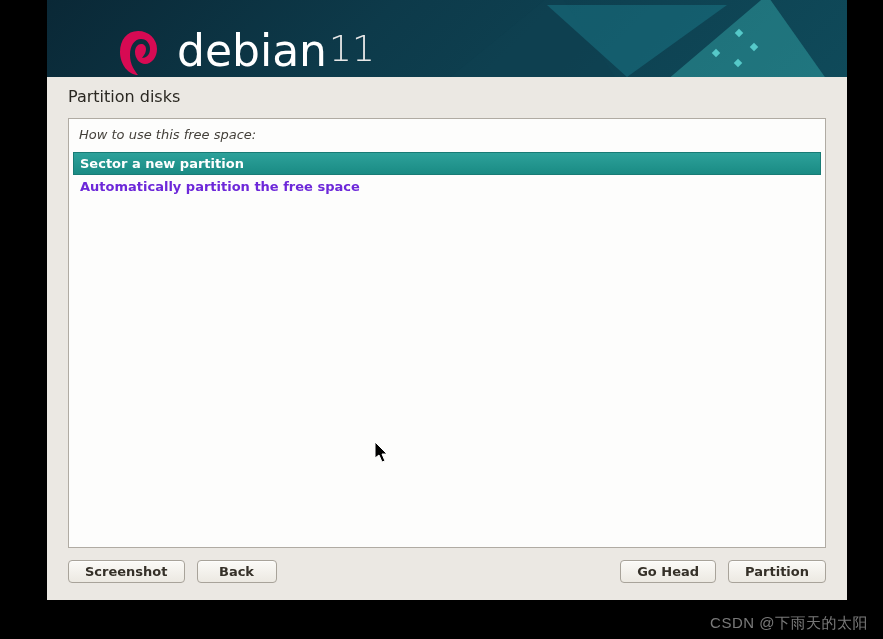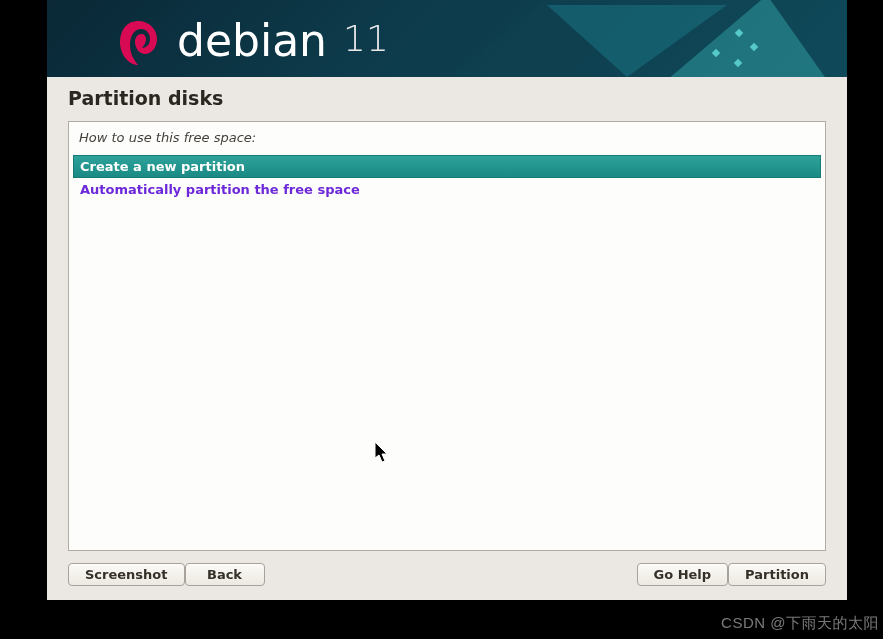--- a/index.html
+++ b/index.html
@@ -39,47 +39,47 @@
     .t2 { right: 120px; top: 5px; width: 0; height: 0; border-left: 80px solid transparent; border-right: 100px solid transparent; border-top: 72px solid rgba(25,115,130,0.7);}
     .t3 { right: 230px; top: -10px; width: 0; height: 0; border-left: 110px solid transparent; border-right: 60px solid transparent; border-bottom: 90px solid rgba(14,65,80,0.85);}
     .dotsq { position: absolute; width: 6px; height: 6px; background: #56c9c9; transform: rotate(45deg);}
     .d1 { right: 90px; top: 44px; }
     .d2 { right: 106px; top: 60px; }
     .d3 { right: 128px; top: 50px; }
     .d4 { right: 105px; top: 30px; }
     .logo-wrap {
       position: absolute;
       left: 70px;
-      top: 12px;
+      top: 22px;
       display: flex;
       align-items: center;
       color: #fff;
     }
     .logo-swirl {
       margin-right: 18px;
       margin-top: 5px;
     }
     .logo-text {
       font-family: "DejaVu Sans", sans-serif;
       font-weight: 500;
       font-size: 44px;
       letter-spacing: 0px;
       color: #fff;
     }
     .logo-version {
       font-size: 36px;
       font-weight: 300;
       color: #e8e8e8;
-      margin-left: 16px;
+      margin-left: 2px;
       position: relative;
       top: -2px;
     }
     .section-title {
-      font-size: 19px;
-      font-weight: 700;
+      font-size: 16px;
+      font-weight: 400;
       color: #2a2721;
       padding: 10px 21px 6px;
     }
     .content-panel {
       margin: 6px 21px 10px;
       border: 1px solid #b0aba3;
       background: #fdfdfc;
       height: 430px;
       display: flex;
       flex-direction: column;
@@ -104,21 +104,21 @@
     }
     .list-item.selected {
       background: #2e9c95;
       background: linear-gradient(to bottom, #2da19a, #1a8b84);
       color: #fff;
       border: 1px solid #187b75;
     }
     .button-row {
       display: flex;
       padding: 2px 21px 14px;
-      gap: 0;
+      gap: 12px;
     }
     .spacer { flex: 1; }
     .btn {
       min-width: 80px;
       padding: 3px 16px;
       font-size: 13px;
       font-weight: 700;
       font-family: inherit;
       background: linear-gradient(to bottom, #fbfaf7, #ece9e2);
       border: 1px solid #a8a39a;
@@ -128,21 +128,21 @@
       box-shadow: inset 0 1px 0 rgba(255,255,255,0.7);
     }
     .cursor-arrow {
       position: absolute;
       left: 375px;
       top: 442px;
       pointer-events: none;
     }
     .watermark {
       position: absolute;
-      right: 4px;
+      right: 15px;
       bottom: 6px;
       color: rgba(200,200,200,0.6);
       font-size: 15px;
       font-family: sans-serif;
       letter-spacing: 0.5px;
     }
   </style>
 </head>
 <body>
 
@@ -163,30 +163,30 @@
       <span class="logo-text">debian</span>
       <span class="logo-version">11</span>
     </div>
   </div>
 
   <div class="section-title">Partition disks</div>
 
   <div class="content-panel">
     <div class="prompt-text">How to use this free space:</div>
     <div class="list">
-      <div class="list-item selected">Create a new partition</div>
+      <div class="list-item selected">Sector a new partition</div>
       <div class="list-item">Automatically partition the free space</div>
     </div>
   </div>
 
   <div class="button-row">
     <button class="btn">Screenshot</button>
     <button class="btn">Back</button>
     <div class="spacer"></div>
-    <button class="btn">Go Help</button>
+    <button class="btn">Go Head</button>
     <button class="btn">Partition</button>
   </div>
 
 </div>
 
 <svg class="cursor-arrow" width="16" height="22" viewBox="0 0 16 22">
   <path d="M0 0 L0 16 L4 13 L7 20 L10 19 L7 12 L12 12 Z" fill="#000" stroke="#fff" stroke-width="1"></path>
 </svg>
 
 <div class="watermark">CSDN @下雨天的太阳</div>

